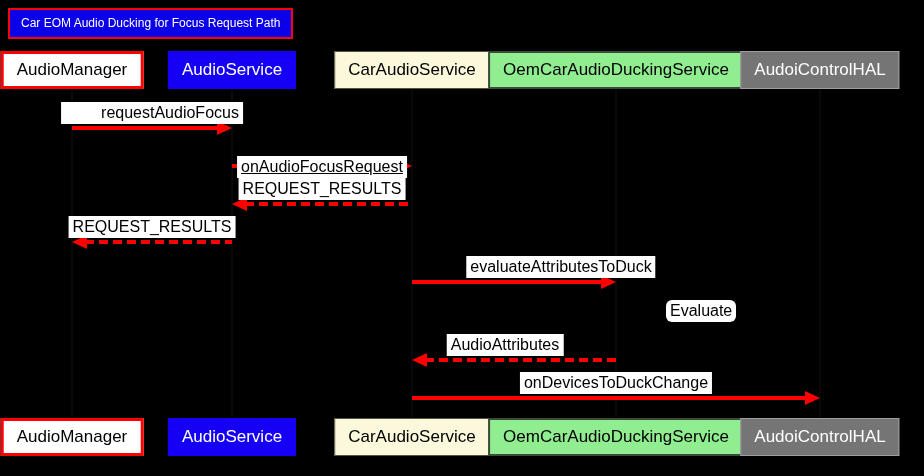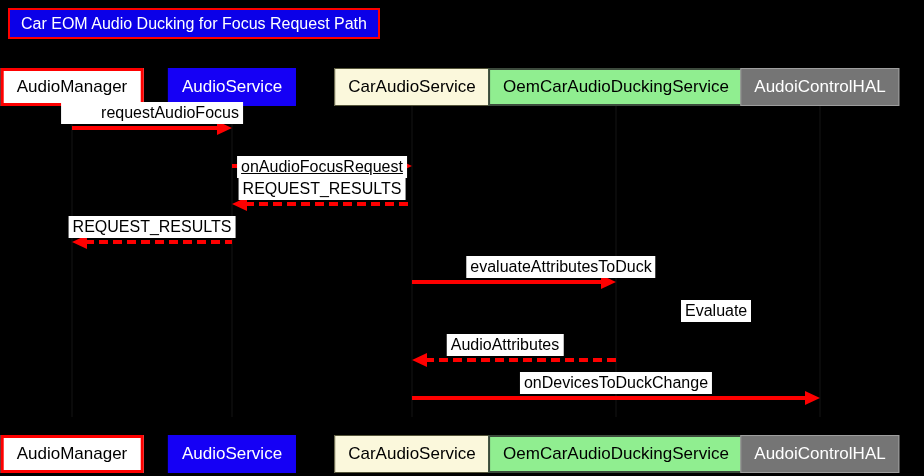--- a/index.html
+++ b/index.html
@@ -5,28 +5,28 @@
   html,body{margin:0;padding:0;background:#000;}
   .canvas{
     position:relative;width:924px;height:476px;overflow:hidden;
     background:var(--bg,#000);
     font-family:"Liberation Sans",sans-serif;
   }
   .title-box{
     position:absolute;left:8px;top:8px;
     background:var(--title-bg);color:var(--title-text);
     border:2px solid var(--title-border);
-    font-size:16px;line-height:25px;padding:1px 11px;white-space:nowrap;
+    font-size:12px;line-height:25px;padding:1px 11px;white-space:nowrap;
   }
   .pbox{
     position:absolute;transform:translateX(-50%);
     box-sizing:border-box;height:38px;
     display:flex;align-items:center;justify-content:center;
     padding:0 13px;font-size:17px;white-space:nowrap;
-    border-style:solid;border-width:1px;margin-top:17px;
+    border-style:solid;border-width:1px;
   }
   .lifeline{position:absolute;width:2px;transform:translateX(-50%);}
   .mlabel{
     position:absolute;transform:translateX(-50%);
     background:var(--label-bg);color:var(--label-text);
     font-size:16px;line-height:20px;padding:1px 4px;white-space:nowrap;
   }
   .mlabel.self{transform:none;}
   .mline{position:absolute;height:4px;}
   .mline.solid{background:var(--arrow);}
@@ -68,21 +68,21 @@
       <div class="mlabel" style="left: 322px; top: 156px; text-decoration: underline;">onAudioFocusRequest</div>
       <div class="mline dashed" style="top: 202px; left: 245px; width: 167px;"></div>
       <div class="head left" style="top: 197px; left: 232px;"></div>
       <div class="mlabel" style="left: 322px; top: 178px;">REQUEST_RESULTS</div>
       <div class="mline dashed" style="top: 240px; left: 85px; width: 147px;"></div>
       <div class="head left" style="top: 235px; left: 72px;"></div>
       <div class="mlabel" style="left: 152px; top: 216px;">REQUEST_RESULTS</div>
       <div class="mline solid" style="top: 280px; left: 412px; width: 191px;"></div>
       <div class="head right" style="top: 275px; left: 601px;"></div>
       <div class="mlabel" style="left: 514px; top: 256px; margin-left: 47px;">evaluateAttributesToDuck</div>
-      <div class="mlabel self" style="left: 681px; top: 300px;">Evaluate</div>
+      <div class="mlabel self" style="left: 666px; top: 300px; border-radius: 6px;">Evaluate</div>
       <div class="mline dashed" style="top: 358px; left: 425px; width: 191px;"></div>
       <div class="head left" style="top: 353px; left: 412px;"></div>
       <div class="mlabel" style="left: 505px; top: 334px;">AudioAttributes</div>
       <div class="mline solid" style="top: 396px; left: 412px; width: 395px;"></div>
       <div class="head right" style="top: 391px; left: 805px;"></div>
       <div class="mlabel" style="left: 616px; top: 372px; text-align: center;">onDevicesToDuckChange</div>
     </div>
 </div>
 
 </body></html>

